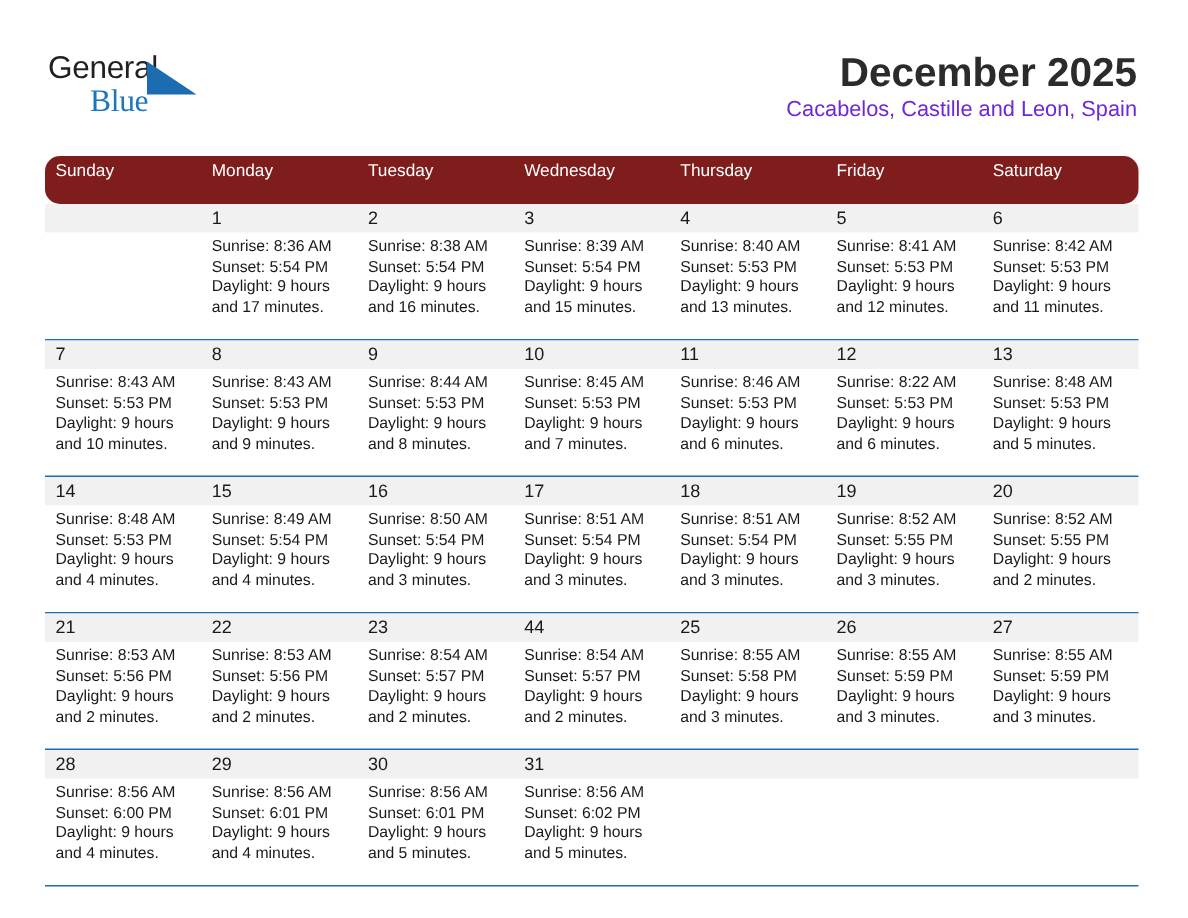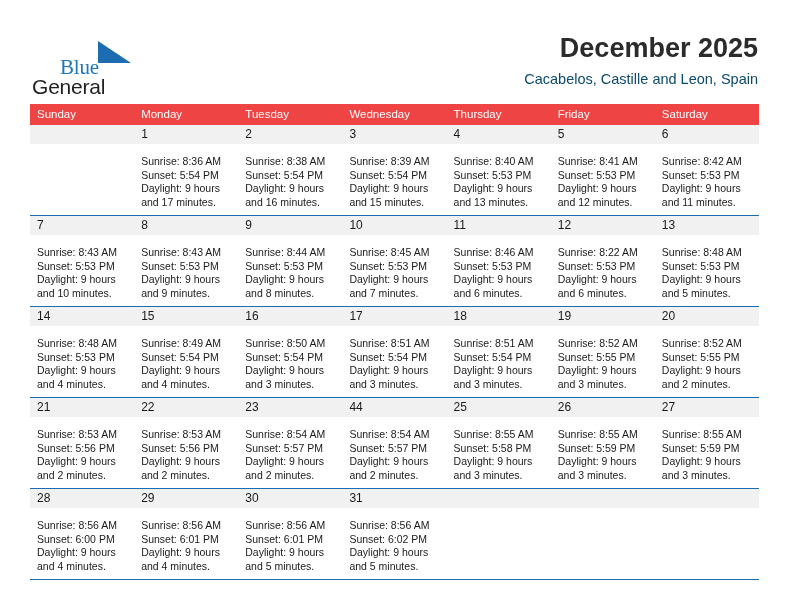--- a/index.html
+++ b/index.html
@@ -39,21 +39,20 @@
     height: 50px;
   }
   .logo-general {
     position: absolute;
     left: 0;
     top: 0;
     font-size: 21px;
     letter-spacing: -0.2px;
     color: #231f20;
     font-family: "Liberation Sans", sans-serif;
-    margin-top: 41px;
   }
   .logo-blue {
     position: absolute;
     left: 28px;
     top: 21px;
     font-size: 21px;
     letter-spacing: -0.2px;
     color: #1b76bc;
     font-family: Liberation Serif, serif;
   }
@@ -74,39 +73,39 @@
     text-align: right;
   }
   .cal-title {
     font-size: 27px;
     color: #2b2b2b;
     font-weight: bold;
     line-height: 32px;
     white-space: nowrap;
   }
   .cal-subtitle {
-    margin-top: 6px;
     font-size: 14.5px;
-    color: #0c4a6e;
+    color: #6d28d9;
     line-height: 18px;
     white-space: nowrap;
   }
 
   
   .calendar {
     position: absolute;
     left: 30px;
     top: 104px;
     width: 729px;
   }
 
   .weekday-row {
     display: flex;
-    background: #ef4444;
-    height: 21px;
+    background: #7f1d1d;
+    height: 32px;
+    border-radius: 10px;
   }
   .weekday-cell {
     flex: 1 1 0;
     color: #ffffff;
     font-size: 11.5px;
     line-height: 21px;
     padding-left: 7px;
     box-sizing: border-box;
     white-space: nowrap;
   }
@@ -137,21 +136,21 @@
   }
   .day-num {
     position: relative;
     height: 19px;
     line-height: 19px;
     font-size: 12px;
     color: #1a1a1a;
   }
   .day-info {
     position: relative;
-    margin-top: 11px;
+    margin-top: 3px;
     font-size: 10.5px;
     line-height: 13.6px;
     color: #1a1a1a;
   }
   .day-info div {
     white-space: nowrap;
   }
 
   .grid-bottom {
     height: 0;

